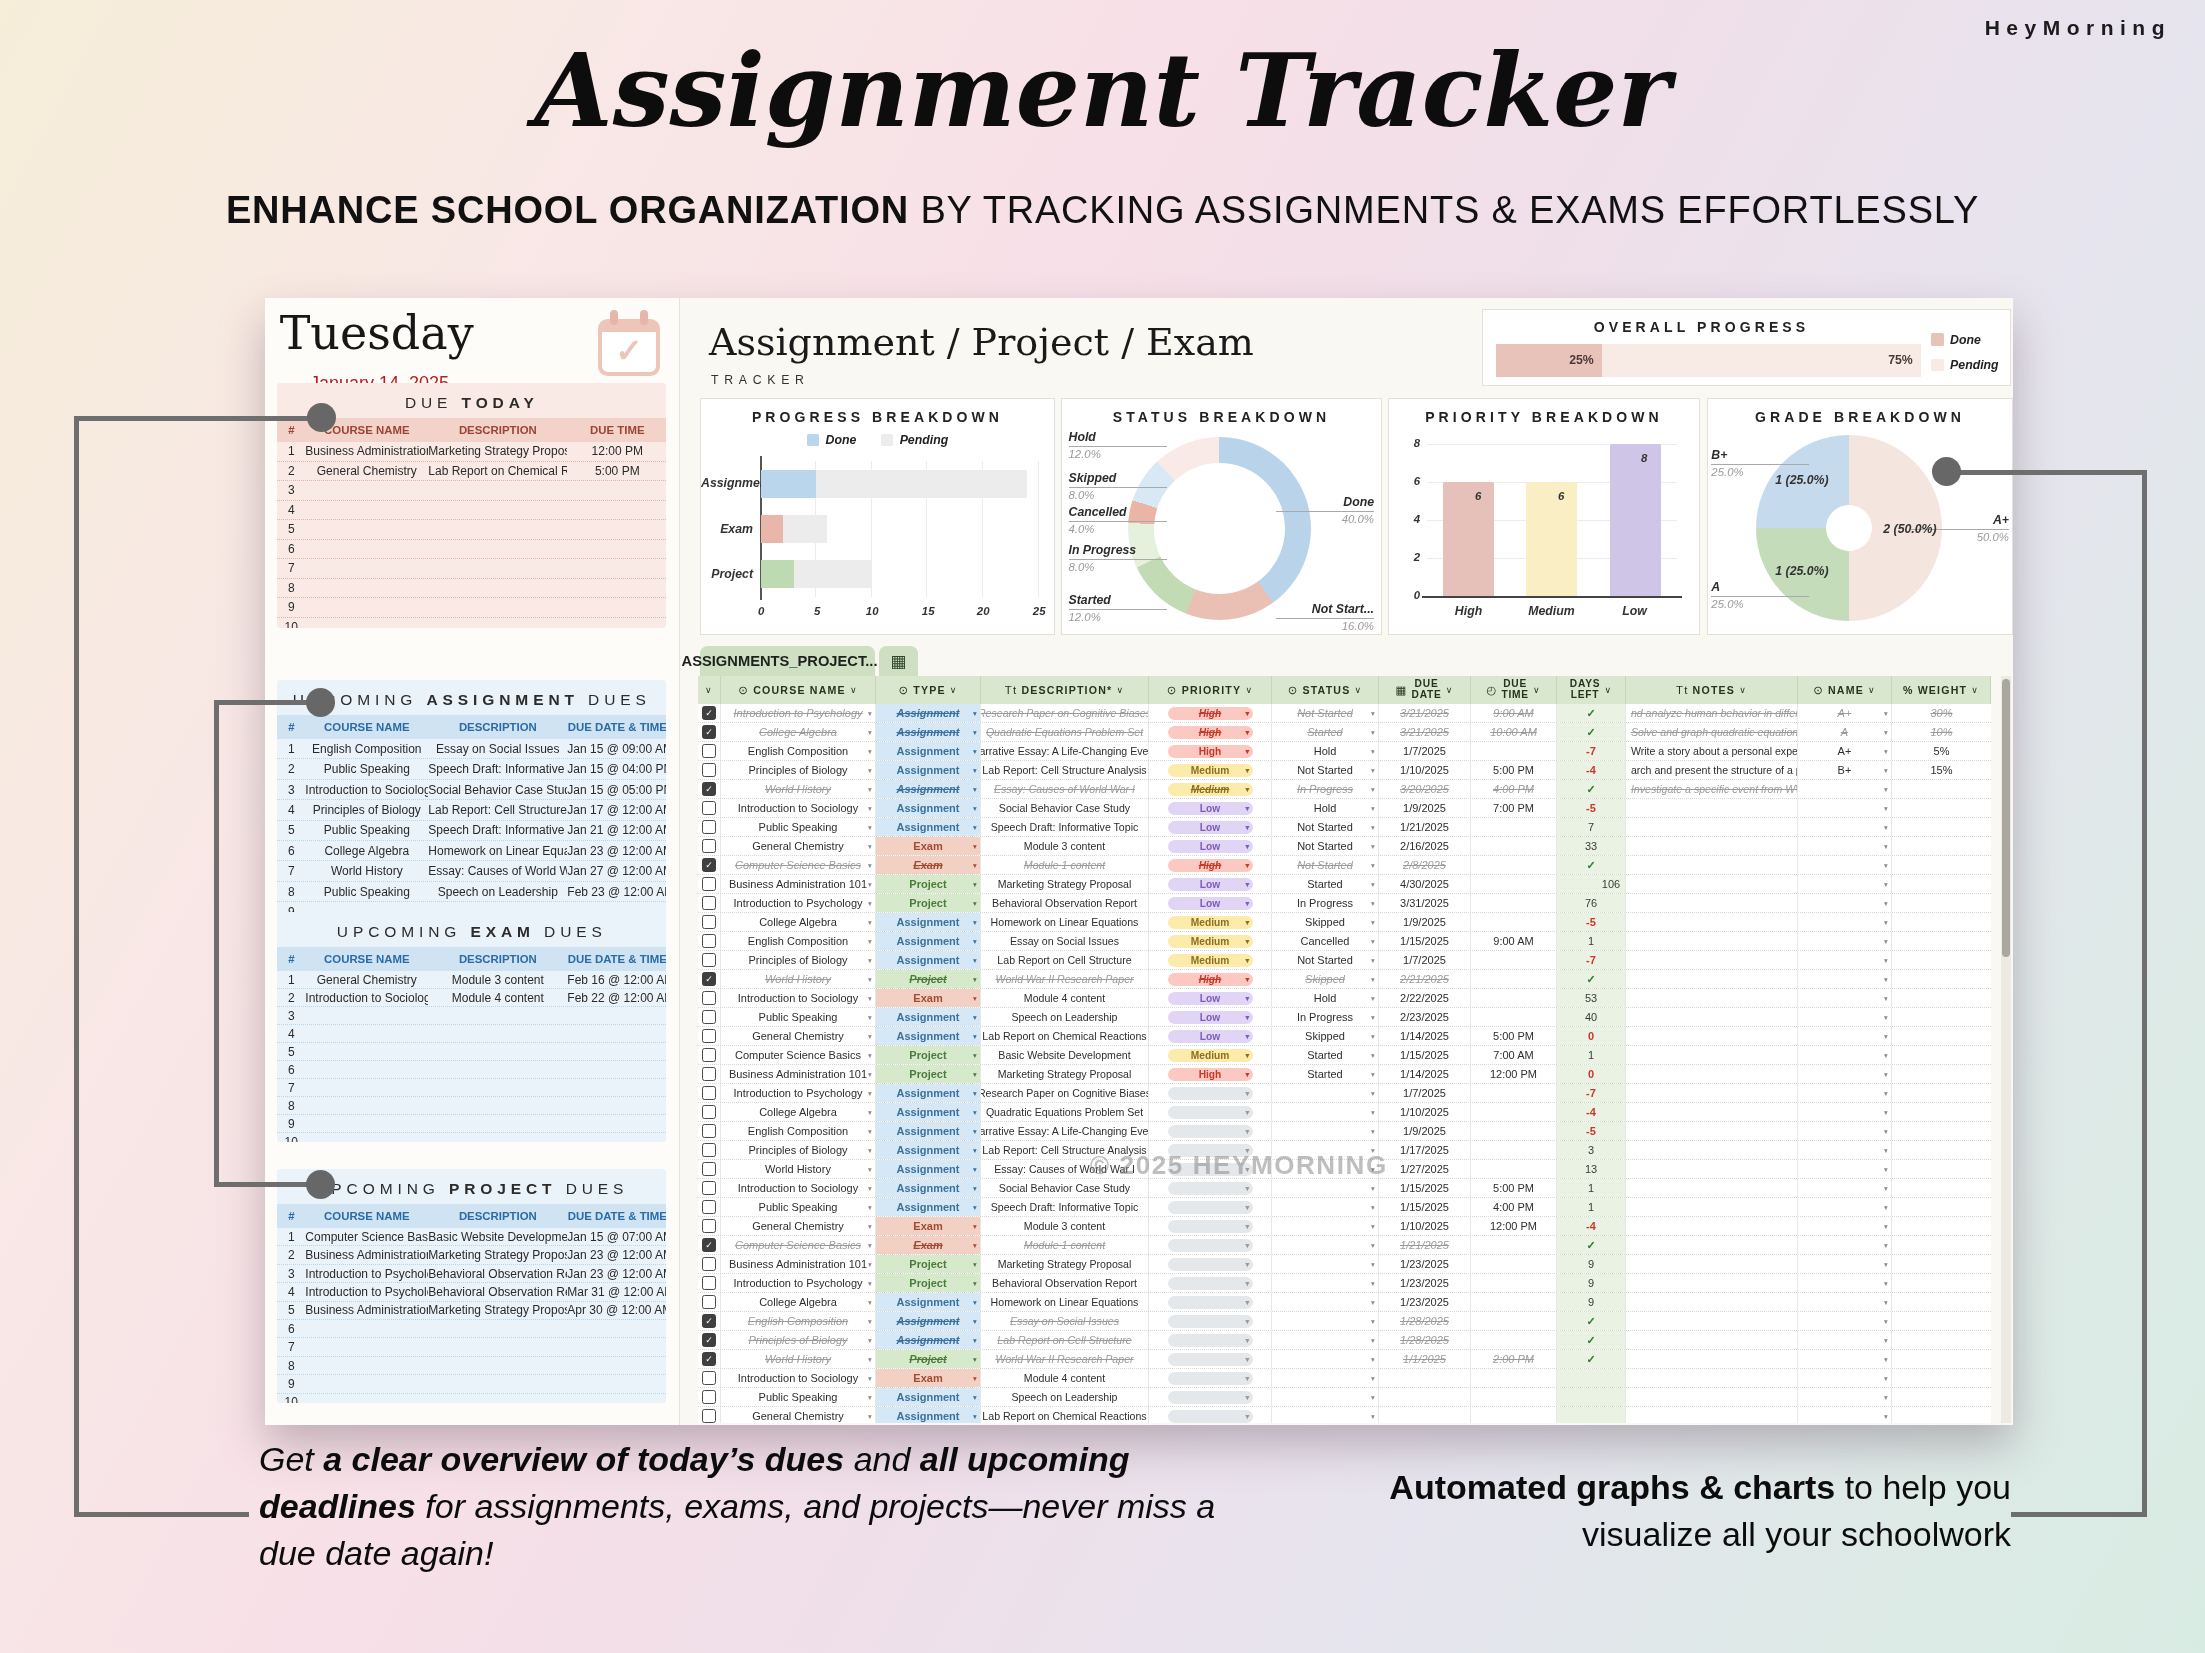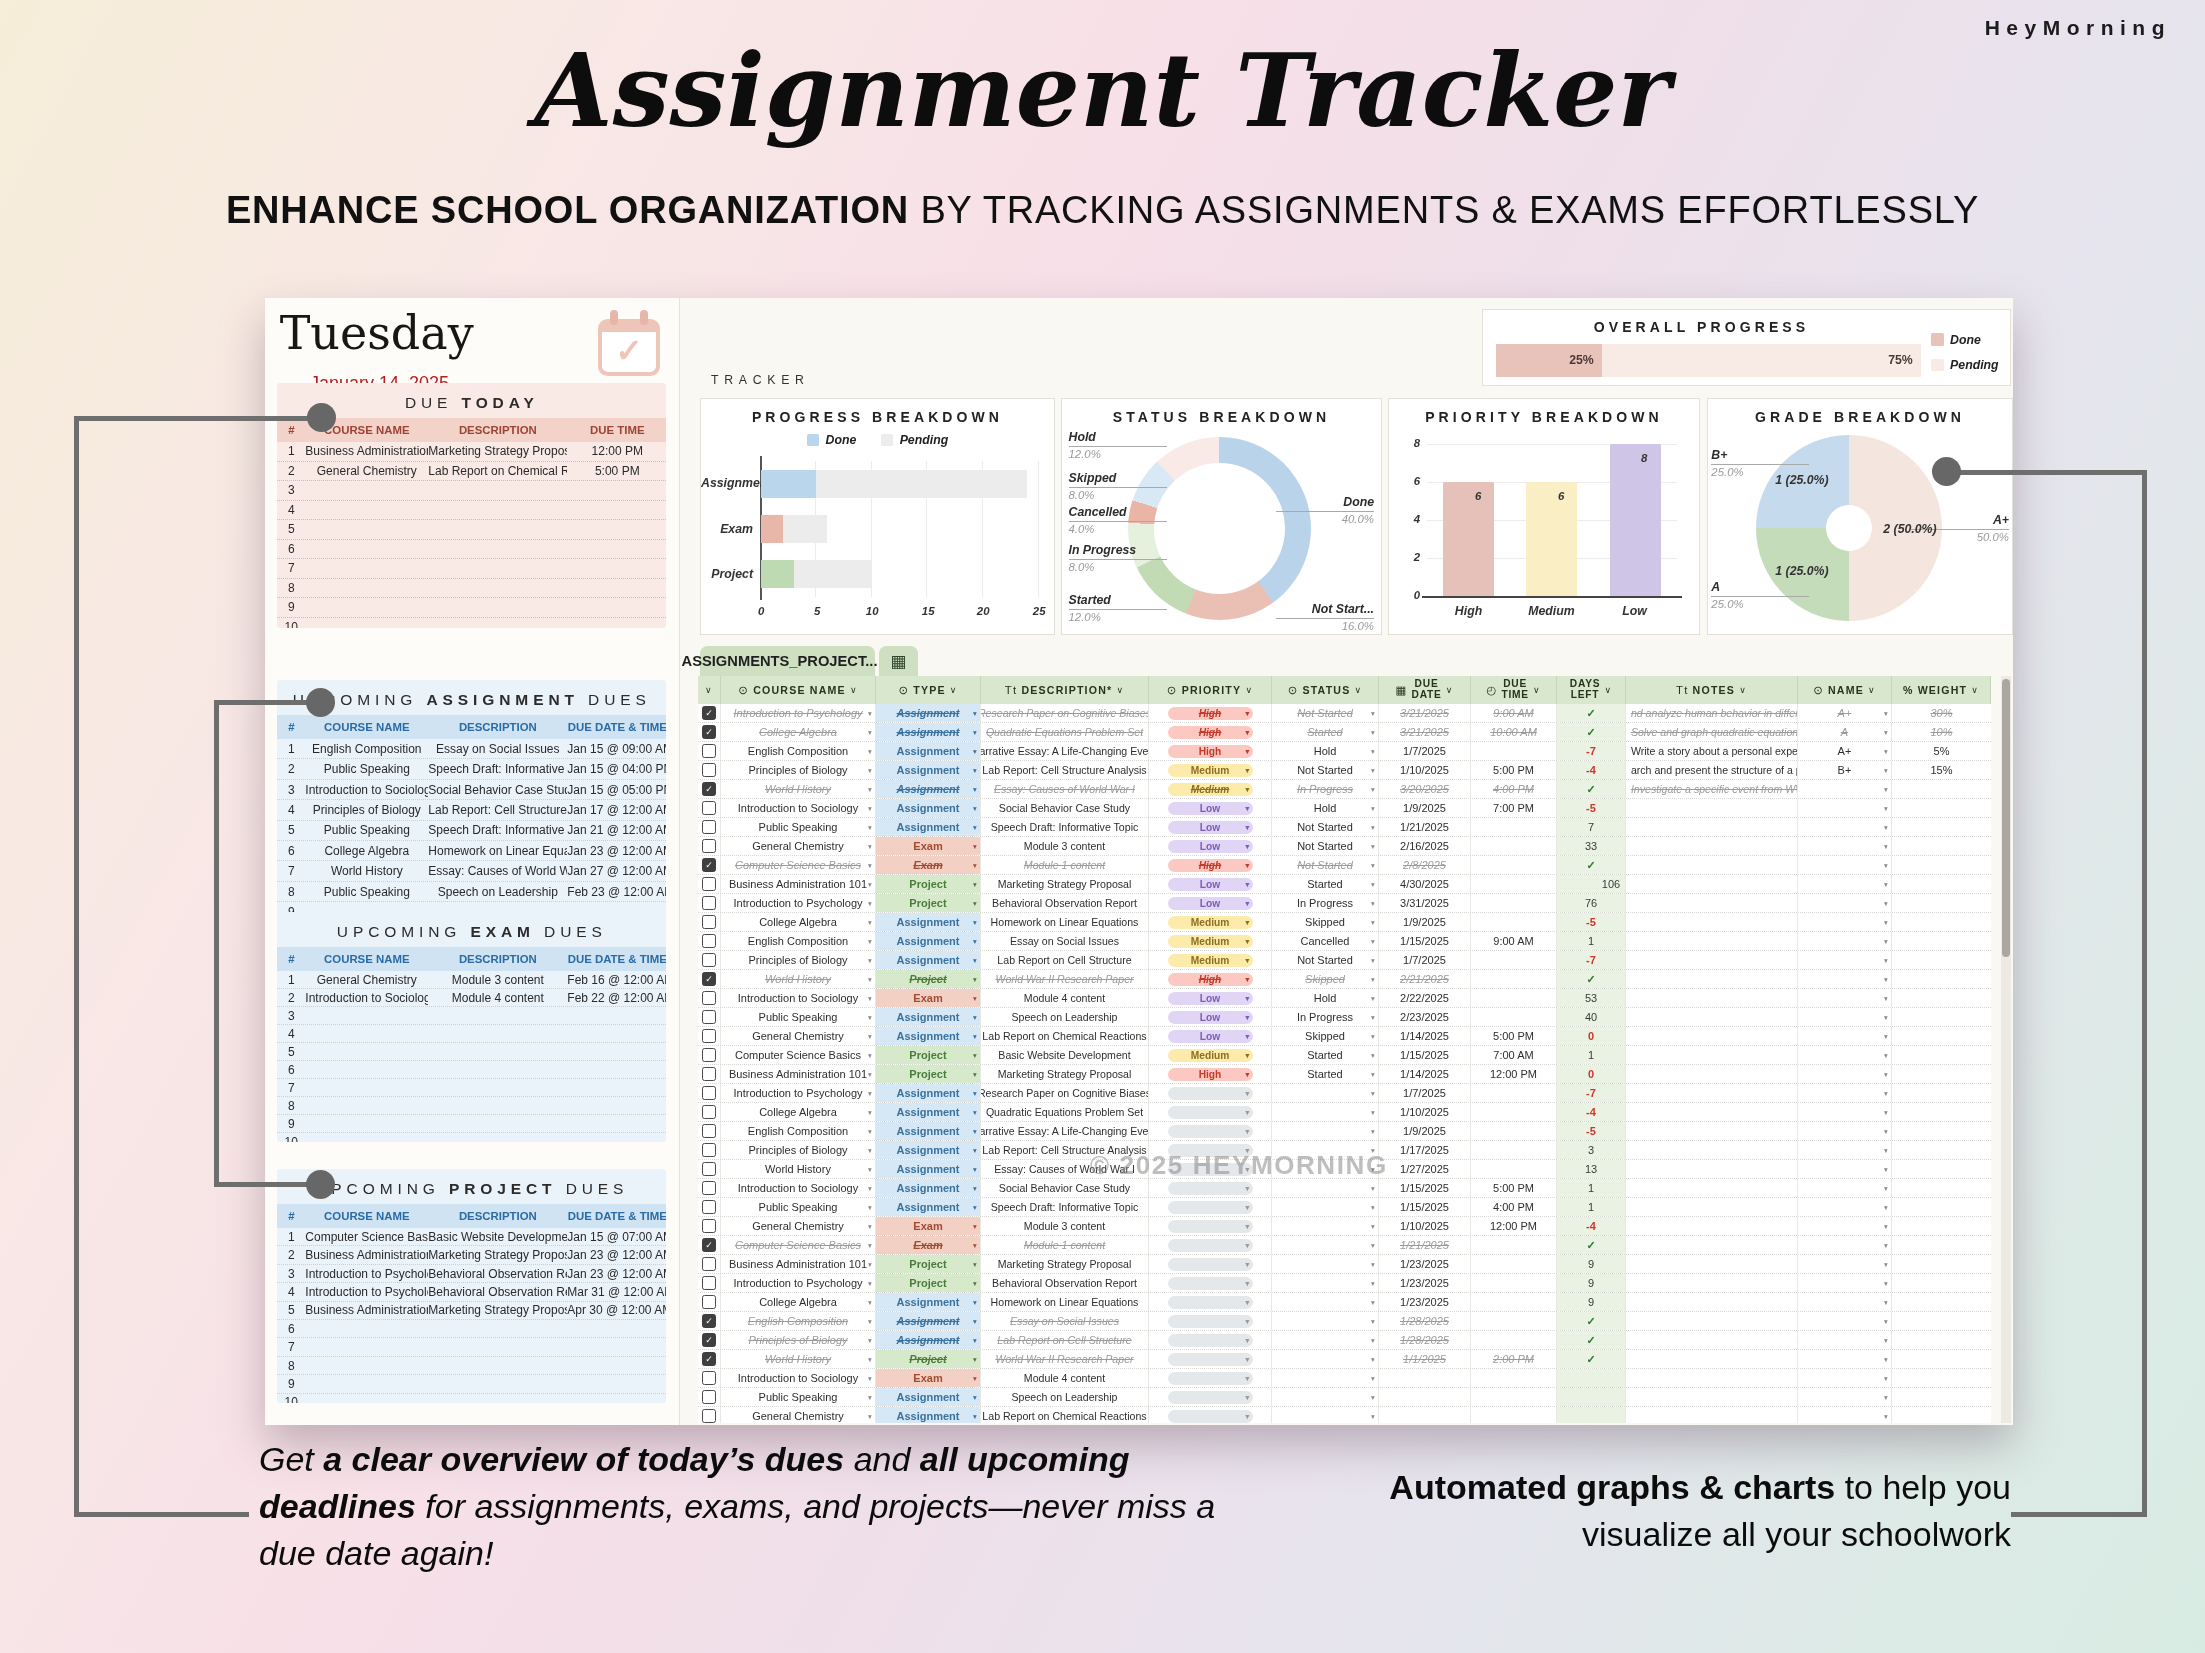--- a/index.html
+++ b/index.html
@@ -374,20 +374,21 @@
             <div class="sp-row" style="height: 17.4px;">
               <div class="cell">10</div>
               <div class="cell"></div>
               <div class="cell"></div>
               <div class="cell"></div>
             </div>
           </div>
         </div>
     </div>
 
+    <div id="main-title">Assignment / Project / Exam</div>
     <div id="main-sub">TRACKER</div>
 
     <div class="card" id="overall">
       <div class="ctitle" style="right:90px;">OVERALL PROGRESS</div>
       <div id="ov-bar">
           <div class="seg" style="width: 106px; background: rgb(232, 195, 185);">
             <span>25%</span>
           </div>
           <div class="seg" style="width: 319px; background: rgb(248, 235, 230);">
             <span>75%</span>

